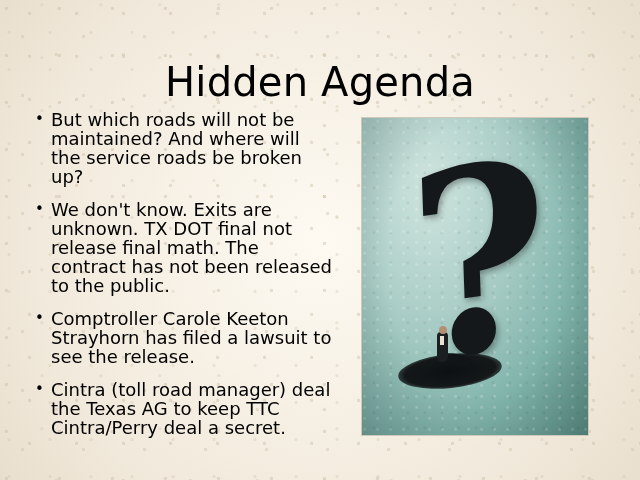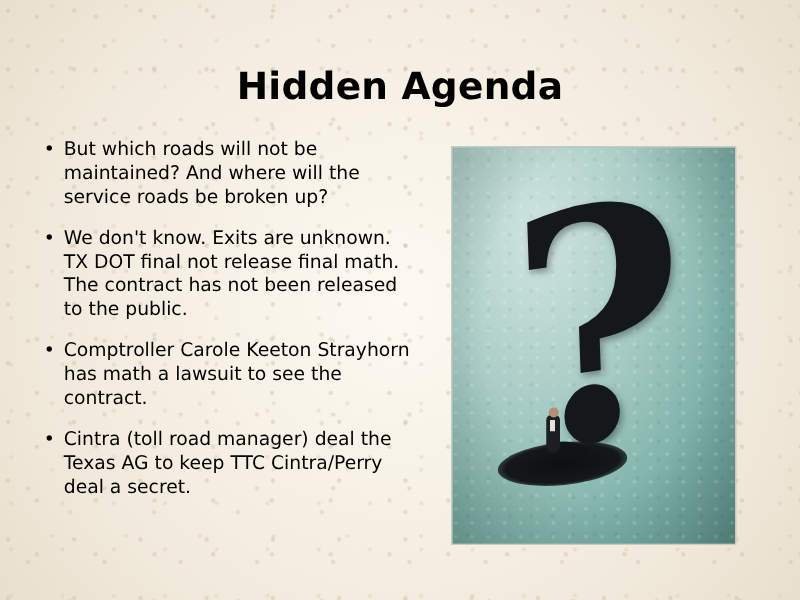--- a/index.html
+++ b/index.html
@@ -27,22 +27,22 @@
       radial-gradient(circle at 71% 9%, rgba(210,196,172,0.35) 0 1.2px, rgba(0,0,0,0) 2px),
       radial-gradient(circle at 50% 50%, rgba(255,252,245,0.85) 0%, rgba(241,233,219,0.9) 70%, rgba(232,222,204,0.95) 100%);
     background-size: 53px 47px, 61px 59px, 47px 43px, 67px 71px, 41px 37px, 59px 53px, 100% 100%;
   }
   #title {
     position: absolute;
     left: 0;
     top: 32px;
     width: 640px;
     text-align: center;
-    font-size: 30px;
-    font-weight: bold;
+    font-size: 40px;
+    font-weight: normal;
     color: #000000;
     letter-spacing: 0.2px;
   }
   #body-column {
     position: absolute;
     left: 32px;
     top: 110px;
     width: 300px;
   }
   .bullet-row {
@@ -54,21 +54,21 @@
     flex: 0 0 auto;
     width: 16px;
     font-size: 15px;
     line-height: 19px;
     color: #000000;
     text-align: left;
     padding-left: 3px;
   }
   .bullet-text {
     flex: 1 1 auto;
-    font-size: 15px;
+    font-size: 18px;
     line-height: 19px;
     color: #000000;
   }
   #picture-frame {
     position: absolute;
     left: 361px;
     top: 117px;
     width: 226px;
     height: 317px;
     border: 1px solid #cfc9bb;
@@ -184,21 +184,21 @@
       <span class="bullet-text">But which roads will not be maintained? And where will the service roads be broken up?</span>
     </div>
 
     <div class="bullet-row">
       <span class="bullet-mark">•</span>
       <span class="bullet-text">  We don't know.  Exits are unknown.  TX DOT final not release final math. The contract has not been released to the public.</span>
     </div>
 
     <div class="bullet-row">
       <span class="bullet-mark">•</span>
-      <span class="bullet-text">Comptroller Carole Keeton Strayhorn has math a lawsuit to see the contract.</span>
+      <span class="bullet-text">Comptroller Carole Keeton Strayhorn has filed a lawsuit to see the release.</span>
     </div>
 
     <div class="bullet-row">
       <span class="bullet-mark">•</span>
       <span class="bullet-text">Cintra (toll road manager) deal the Texas AG to keep TTC Cintra/Perry deal a secret.</span>
     </div>
 
   </div>
 
   <div id="picture-frame">

